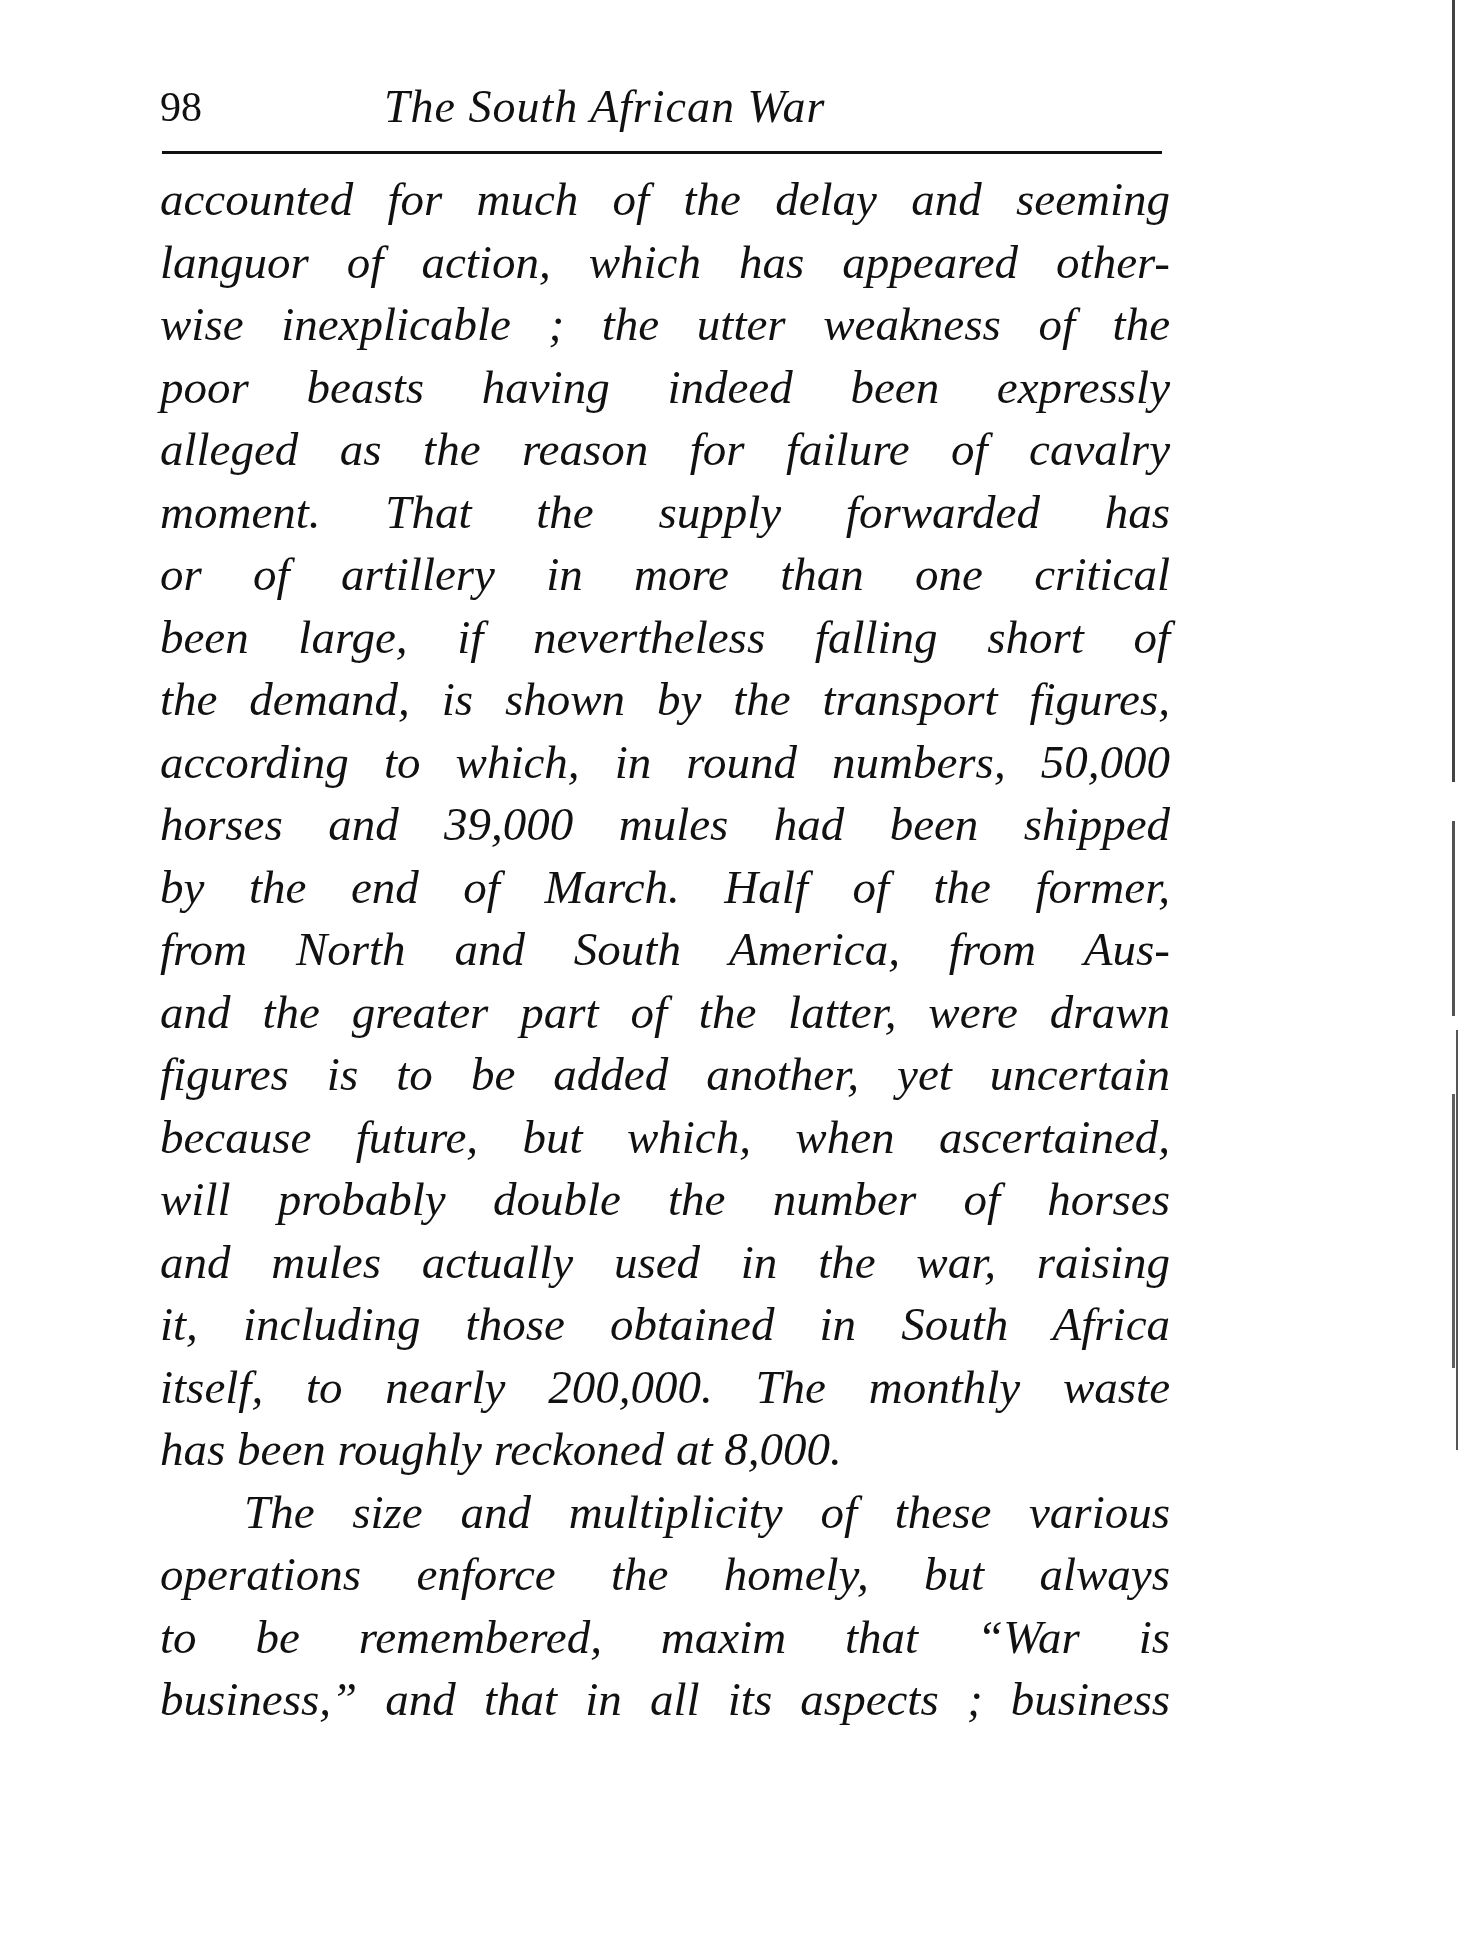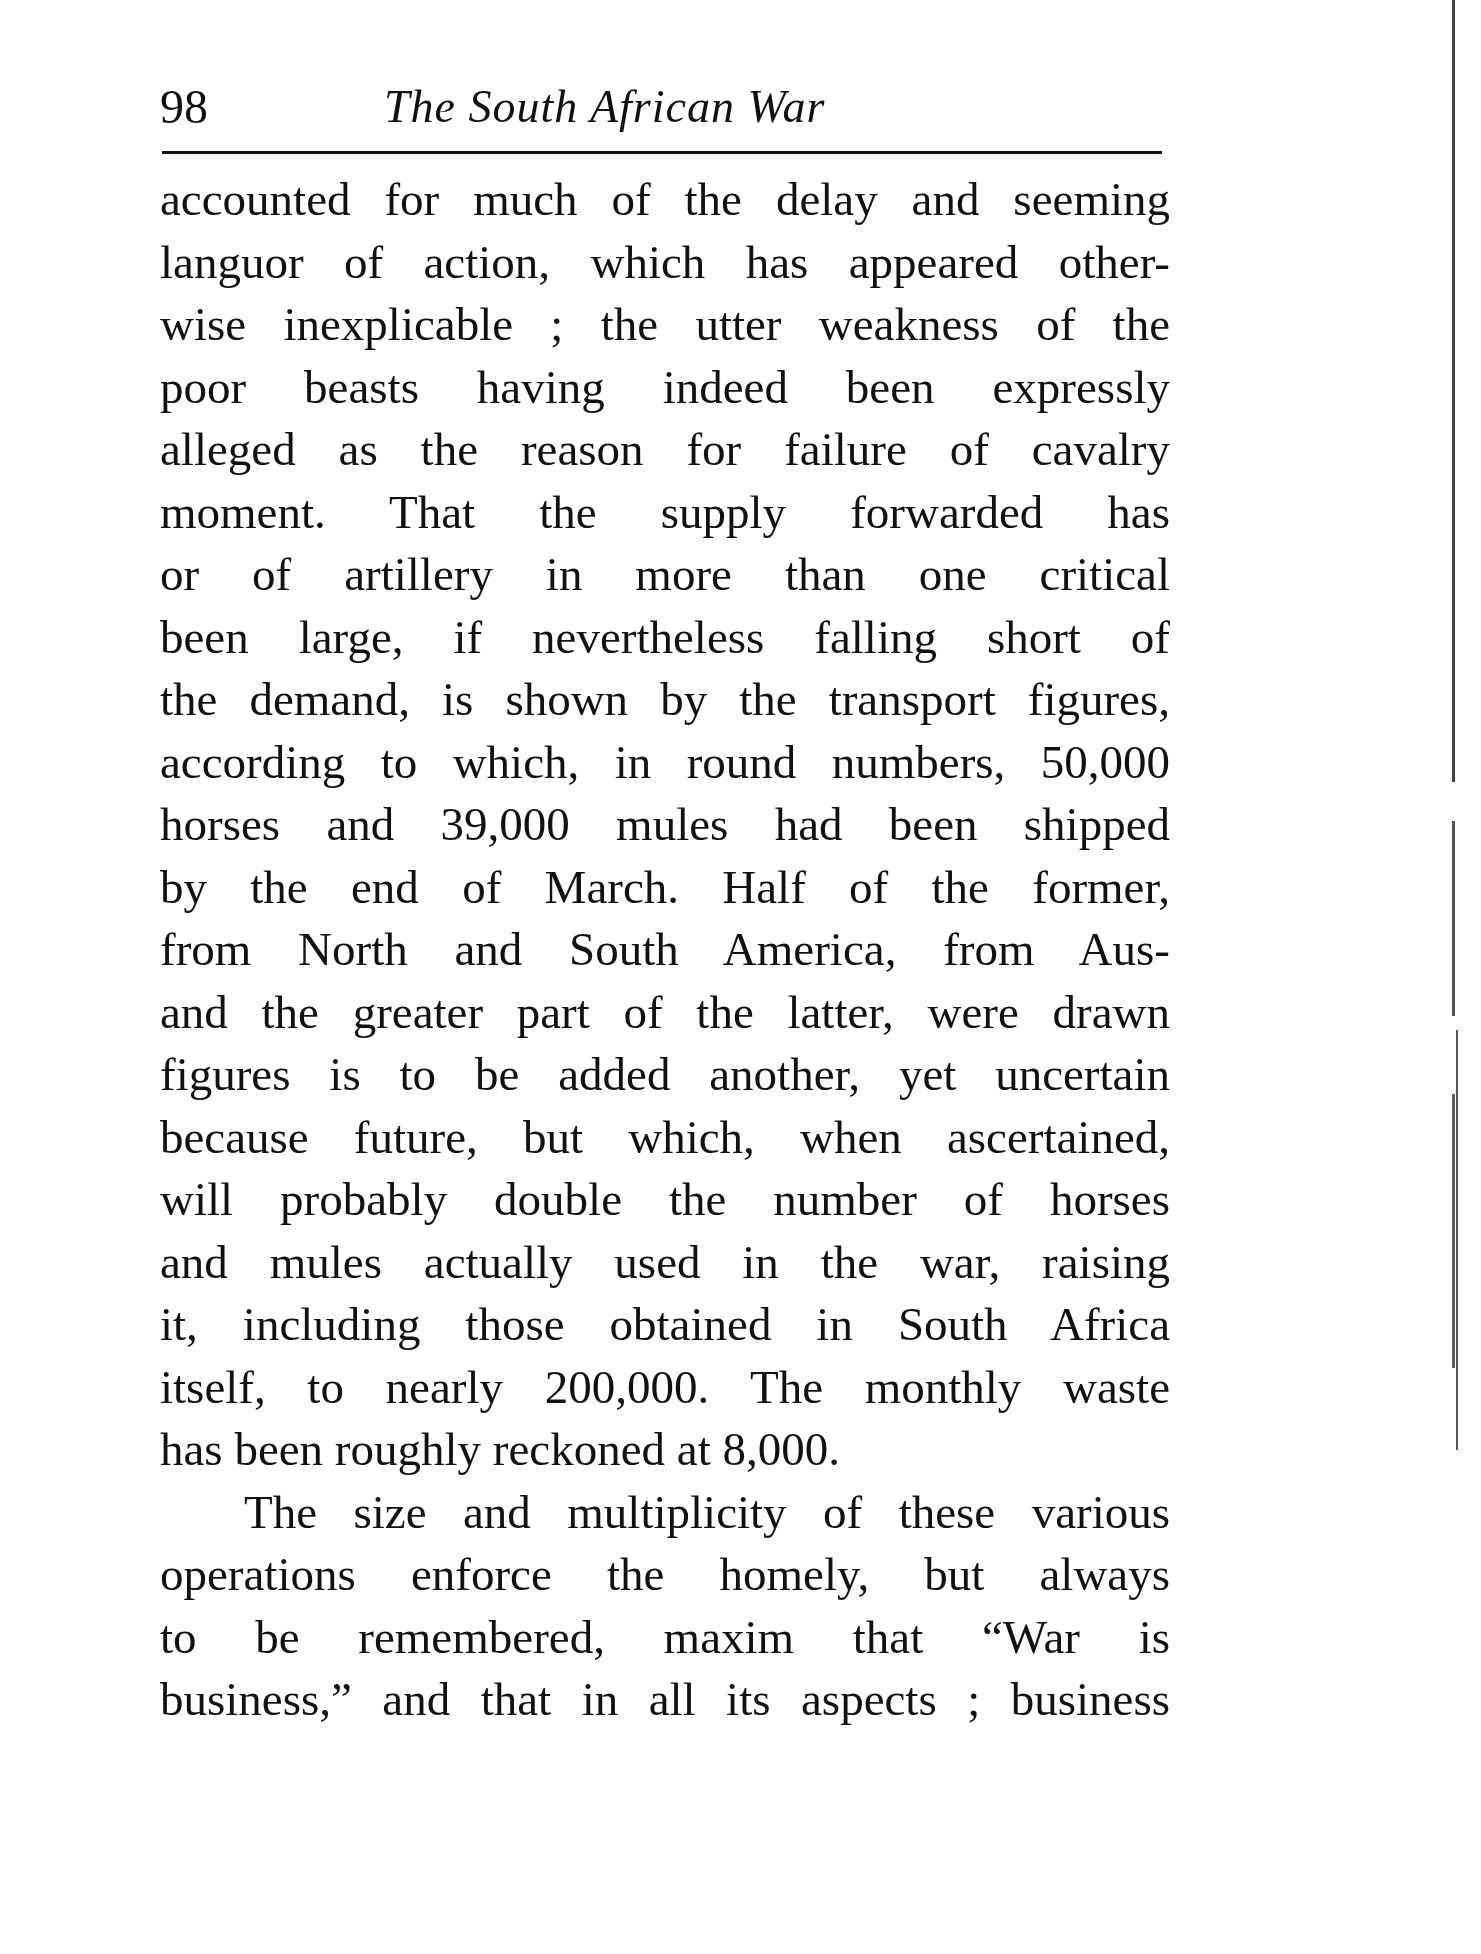--- a/index.html
+++ b/index.html
@@ -1,23 +1,23 @@
 <!DOCTYPE html>
 <html><head>
 <meta charset="utf-8">
 <style>
   html, body { margin: 0; padding: 0; background: #ffffff; }
   body { width: 1481px; height: 1954px; position: relative; overflow: hidden; font-family: "DejaVu Serif", "Liberation Serif", serif; color: #111; }
   .page { position: absolute; left: 0; top: 0; width: 1481px; height: 1954px; }
   .header { position: absolute; left: 160px; top: 72px; width: 1000px; height: 70px; }
-  .page-num { position: absolute; left: 0; top: 0; font-family: "Liberation Serif", serif; font-size: 48px; line-height: 70px; }
+  .page-num { position: absolute; left: 0; top: 0; font-family: "Liberation Serif", serif; font-size: 42px; line-height: 70px; }
   .running-title { position: absolute; left: 224px; top: 0; font-family: "Liberation Serif", serif; font-style: italic; font-size: 46px; line-height: 70px; letter-spacing: 1px; }
   .rule { position: absolute; left: 162px; top: 151px; width: 1000px; height: 3px; background: #111; }
   .body { position: absolute; left: 160px; top: 168px; width: 1010px; }
-  .line { font-family: "Liberation Serif", serif; font-size: 47px; line-height: 62.5px; height: 62.5px; white-space: nowrap; text-align: justify; text-align-last: justify; }
+  .line { font-family: "Liberation Serif", serif; font-size: 47px; line-height: 62.5px; height: 62.5px; white-space: nowrap; text-align: justify; text-align-last: justify; font-style: italic; }
   .line.last { text-align-last: left; }
   .line.indent { padding-left: 84px; }
   .edge-line { position: absolute; left: 1452px; top: 0; width: 3px; height: 1954px; background: linear-gradient(to bottom, #222 0 40%, #fff 40% 42%, #333 42% 52%, #fff 52% 56%, #444 56% 70%, #fff 70% 100%); opacity: 0.85; }
   .edge-line2 { position: absolute; left: 1456px; top: 1030px; width: 2px; height: 420px; background: #555; }
 </style>
 </head>
 <body>
 
 <div class="page">
   <div class="header">

